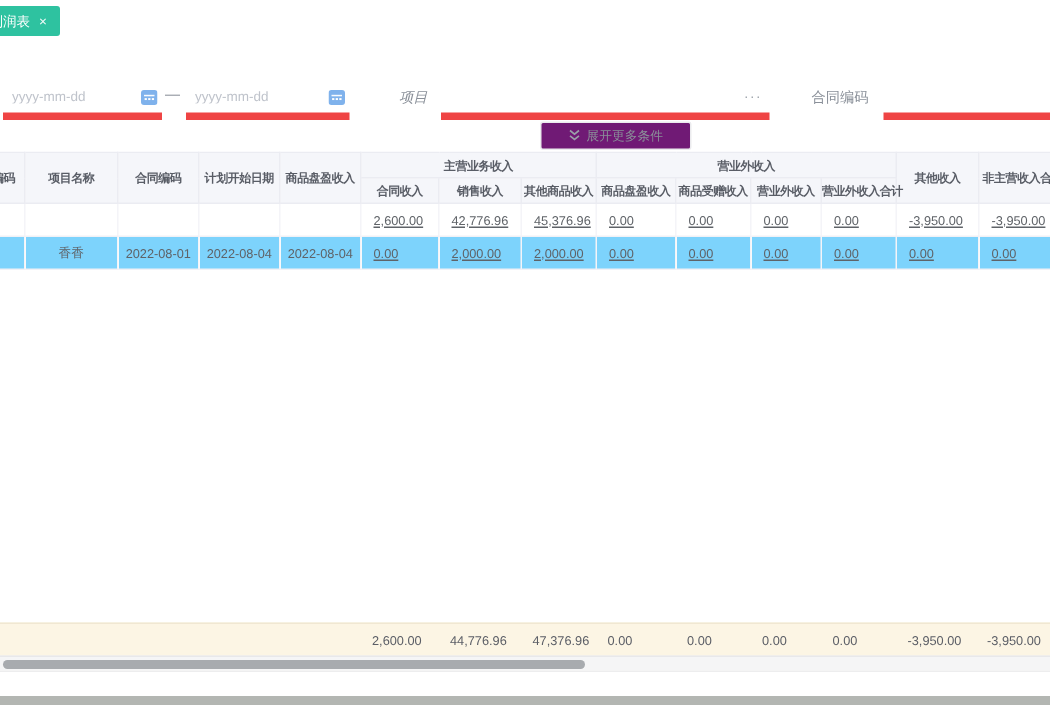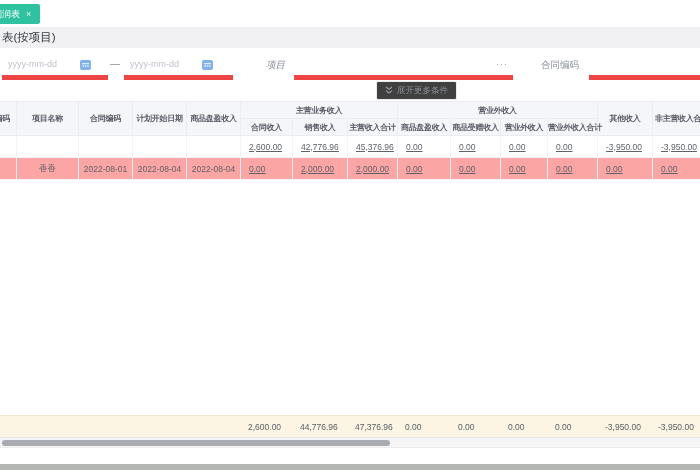--- a/index.html
+++ b/index.html
@@ -14,57 +14,57 @@
     padding:0 9px;background:#2ec2a0;border-radius:2px;color:#fff;font-size:9px;cursor:pointer;white-space:nowrap;
   }
   .tab-close{font-size:9px;line-height:1;opacity:.92;cursor:pointer;}
   
   .title-band{position:absolute;top:27px;left:0;width:700px;height:21px;background:#f1f1f3;display:flex;align-items:center;}
   .page-title{font-size:11.5px;color:#34383e;margin-left:2px;white-space:nowrap;}
   
   .filters{position:absolute;top:48px;left:0;width:700px;height:32px;background:#fff;}
   .ul-input{
     position:absolute;top:5px;height:22px;border-bottom:5px solid #ef4444;
-    display:flex;align-items:center;padding:0 3px 0 0;
+    display:flex;align-items:center;justify-content:space-between;padding:0 3px 0 0;
   }
   .bare-input{border:none;outline:none;background:transparent;font-size:9px;color:#606266;width:72px;padding:0 0 0 6px;font-family:inherit;}
   .bare-input::placeholder{color:#bfc3cb;}
   .grow-input{flex:1;width:auto;}
   #date-start{left:2px;width:103px;}
   #date-end{left:124px;width:106px;}
   .range-sep{position:absolute;left:110px;top:10px;font-size:10px;color:#8a8f99;}
   .field-label{position:absolute;top:11px;font-size:9.5px;color:#8a9099;white-space:nowrap;}
   #project-label{left:266px;font-style:italic;}
   #project-input{left:294px;width:216px;}
   #contract-label{left:541px;font-family:Liberation Serif, serif;}
   #contract-input{left:589px;width:111px;}
   .suffix-dots{font-size:9px;color:#9aa0a8;letter-spacing:1px;cursor:pointer;padding-right:2px;white-space:nowrap;}
   
   .expand-row{position:absolute;top:80px;left:0;width:700px;height:20px;background:#fff;}
   .expand-btn{
-    position:absolute;left:376px;top:1px;height:17px;display:flex;align-items:center;gap:4px;
-    padding:0 8px;background:#404040;border:1px solid #ebebee;border-radius:2px;
+    position:absolute;left:360px;top:1px;height:17px;display:flex;align-items:center;gap:4px;
+    padding:0 18px;background:#701a75;border:1px solid #ebebee;border-radius:2px;
     font-size:8.5px;color:#8a9099;cursor:pointer;white-space:nowrap;
   }
   
   .table-wrap{position:absolute;top:101px;left:0;width:700px;overflow:hidden;}
   table.report{border-collapse:collapse;table-layout:fixed;width:776px;margin-left:-42px;}
   .report th{
     height:16px;background:#f5f6fa;border:1px solid #ebecf2;
     font-size:8px;font-weight:bold;color:#595d66;padding:0;text-align:center;
     white-space:nowrap;overflow:visible;letter-spacing:-0.3px;
   }
   .report th.th-code{text-align:right;padding-right:6px;}
   .report th.th-last{text-align:left;padding-left:2px;}
   .report td{
     height:21px;font-size:8.5px;color:#5f6368;padding:0 0 0 8px;
     border-bottom:1px solid #f1f1f6;border-right:1px solid #f4f4f8;
     white-space:nowrap;overflow:hidden;background:#fff;
   }
-  .report tr.striped td{background:#fca5a5;}
+  .report tr.striped td{background:#7dd3fc;}
   .report td.center{text-align:center;padding:0;}
   .num{font-size:8.5px;}
   .link{text-decoration:underline;cursor:pointer;}
   .neg{color:#f25b5b;}
   
   .summary-wrap{
     position:absolute;top:415px;left:0;width:700px;height:22px;overflow:hidden;
     background:#fcf5e4;border-top:1px solid #f0e7d2;
   }
   table.summary{border-collapse:collapse;table-layout:fixed;width:776px;margin-left:-42px;}
@@ -85,23 +85,20 @@
 
 <div class="screen">
 
   <div class="tab-bar">
     <div class="tab">
       <span>利润表</span>
       <span class="tab-close">×</span>
     </div>
   </div>
 
-  <div class="title-band">
-    <span class="page-title">表(按项目)</span>
-  </div>
 
   <div class="filters">
     <div class="ul-input" id="date-start">
       <input class="bare-input" type="text" placeholder="yyyy-mm-dd" style="">
       <span class="cal-icon">
         <svg width="11" height="11" viewBox="0 0 11 11">
           <rect x="0" y="1" width="11" height="10" rx="2" fill="#7fb2ec"></rect>
           <rect x="2" y="4.2" width="7" height="1" fill="#ffffff" opacity="0.95"></rect>
           <rect x="2.4" y="6.4" width="1.5" height="1.3" fill="#ffffff"></rect>
           <rect x="4.8" y="6.4" width="1.5" height="1.3" fill="#ffffff"></rect>
@@ -174,21 +171,21 @@
           <th rowspan="2">计划开始日期</th>
           <th rowspan="2">商品盘盈收入</th>
           <th colspan="3">主营业务收入</th>
           <th colspan="4">营业外收入</th>
           <th rowspan="2">其他收入</th>
           <th rowspan="2" class="th-last">非主营收入合计</th>
         </tr>
         <tr>
           <th>合同收入</th>
           <th>销售收入</th>
-          <th>主营收入合计</th>
+          <th>其他商品收入</th>
           <th>商品盘盈收入</th>
           <th>商品受赠收入</th>
           <th>营业外收入</th>
           <th>营业外收入合计</th>
         </tr>
       </thead>
       <tbody>
         <tr>
           <td></td>
           <td class="center"></td>

